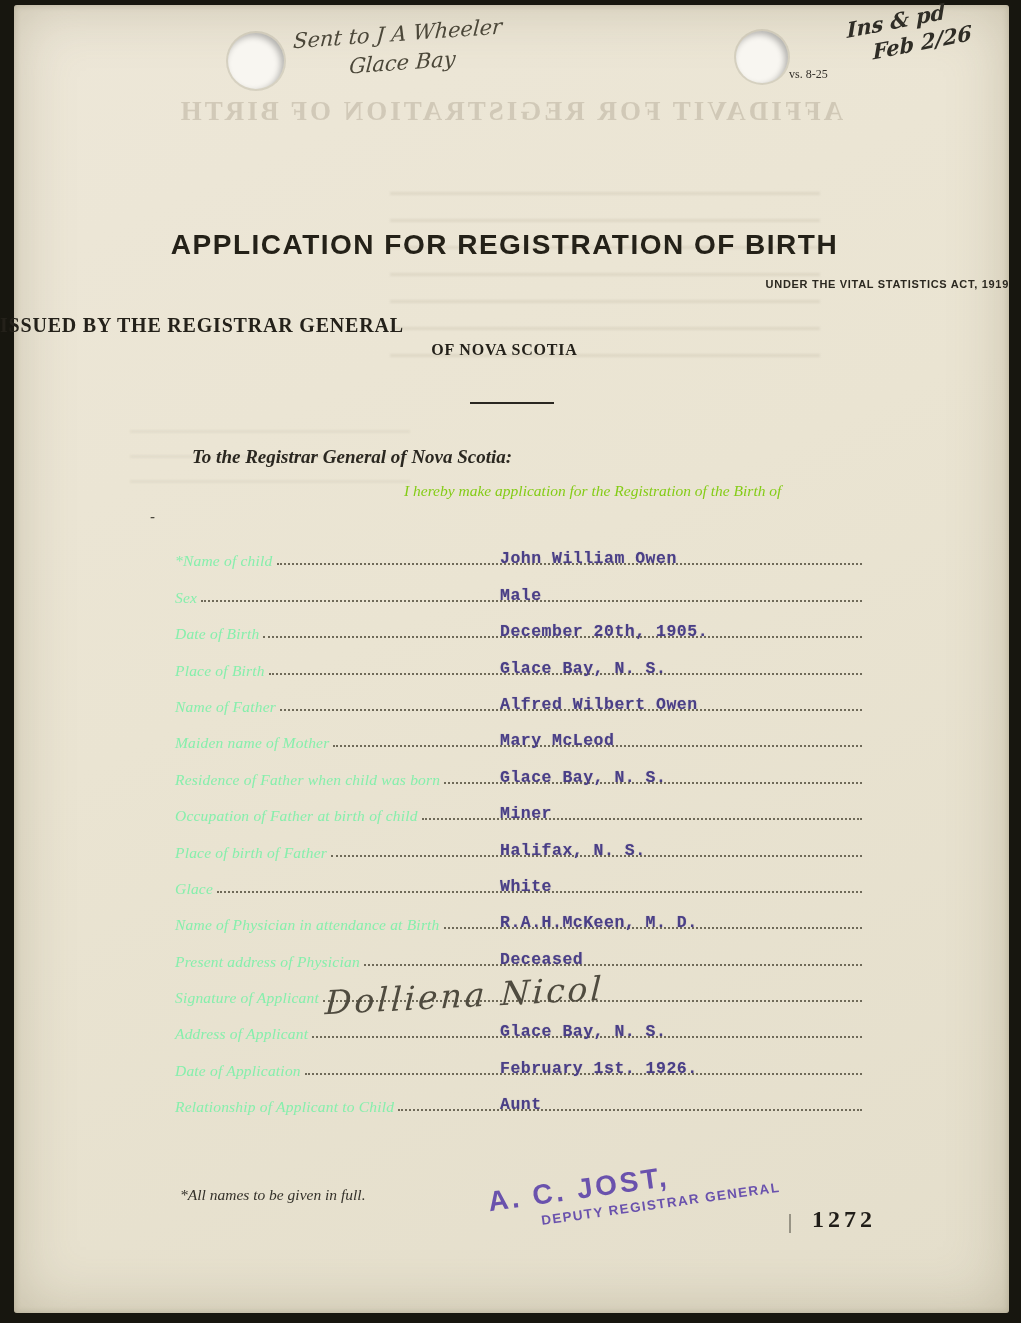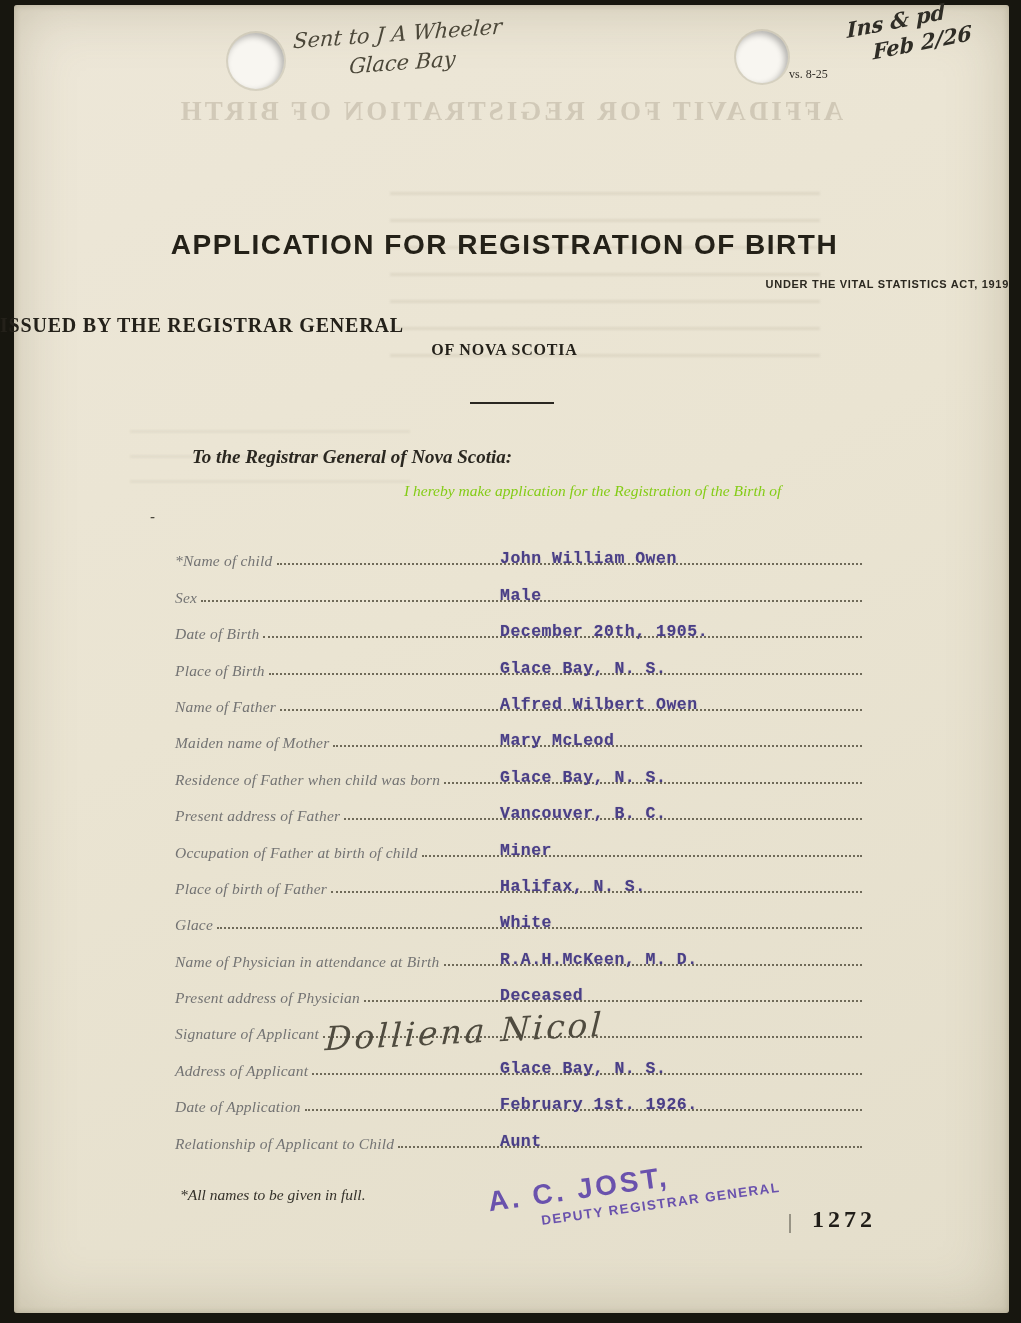--- a/index.html
+++ b/index.html
@@ -45,21 +45,21 @@
       font-weight:bold;font-size:16px;letter-spacing:0.8px;color:#24211a;}
   .rule{position:absolute;left:470px;top:402px;width:84px;height:2px;background:#2a2721;}
 
   .salutation{position:absolute;left:168px;top:446px;font-style:italic;font-weight:bold;
       font-size:19px;color:#2a2720;margin-left:24px;}
   .intro{position:absolute;left:404px;top:482px;font-style:italic;font-size:15.5px;color:#84cc16;}
   .tick{position:absolute;left:150px;top:508px;color:#4a473d;font-size:15px;}
 
   .rows{position:absolute;left:175px;top:538px;width:687px;}
   .row{position:relative;display:flex;align-items:flex-end;height:36.4px;}
-  .flabel{flex:none;font-style:italic;font-size:15.5px;color:#737373;padding-bottom:4px;
+  .flabel{flex:none;font-style:italic;font-size:15.5px;color:#86efac;padding-bottom:4px;
       padding-right:4px;letter-spacing:0.2px;}
   .leader{flex:1;border-bottom:2px dotted #6f6a59;margin-bottom:9px;height:0;}
   .fvalue{position:absolute;left:325px;bottom:6px;white-space:nowrap;}
   .typed{font-family:"Liberation Mono",monospace;font-size:16.5px;font-weight:bold;
       color:#4a3f87;letter-spacing:0.5px;text-shadow:0 0 1px rgba(74,63,135,0.45);}
   .script{font-family:"DejaVu Serif",serif;font-style:italic;font-size:33px;
       color:#4f4b3f;left:150px;bottom:-4px;transform:rotate(-3deg) skewX(-6deg);
       letter-spacing:3px;}
 
   .footnote{position:absolute;left:180px;top:1186px;font-style:italic;font-size:15.5px;color:#34312a;}
@@ -136,25 +136,20 @@
       <span class="flabel">Maiden name of Mother</span>
       <span class="leader"></span>
       <span class="fvalue typed">Mary McLeod</span>
     </div>
     <div class="row">
       <span class="flabel">Residence of Father when child was born</span>
       <span class="leader"></span>
       <span class="fvalue typed">Glace Bay, N. S.</span>
     </div>
     <div class="row">
-      <span class="flabel">Present address of Father</span>
-      <span class="leader"></span>
-      <span class="fvalue typed">Vancouver, B. C.</span>
-    </div>
-    <div class="row">
       <span class="flabel">Occupation of Father at birth of child</span>
       <span class="leader"></span>
       <span class="fvalue typed">Miner</span>
     </div>
     <div class="row">
       <span class="flabel">Place of birth of Father</span>
       <span class="leader"></span>
       <span class="fvalue typed">Halifax, N. S.</span>
     </div>
     <div class="row">

